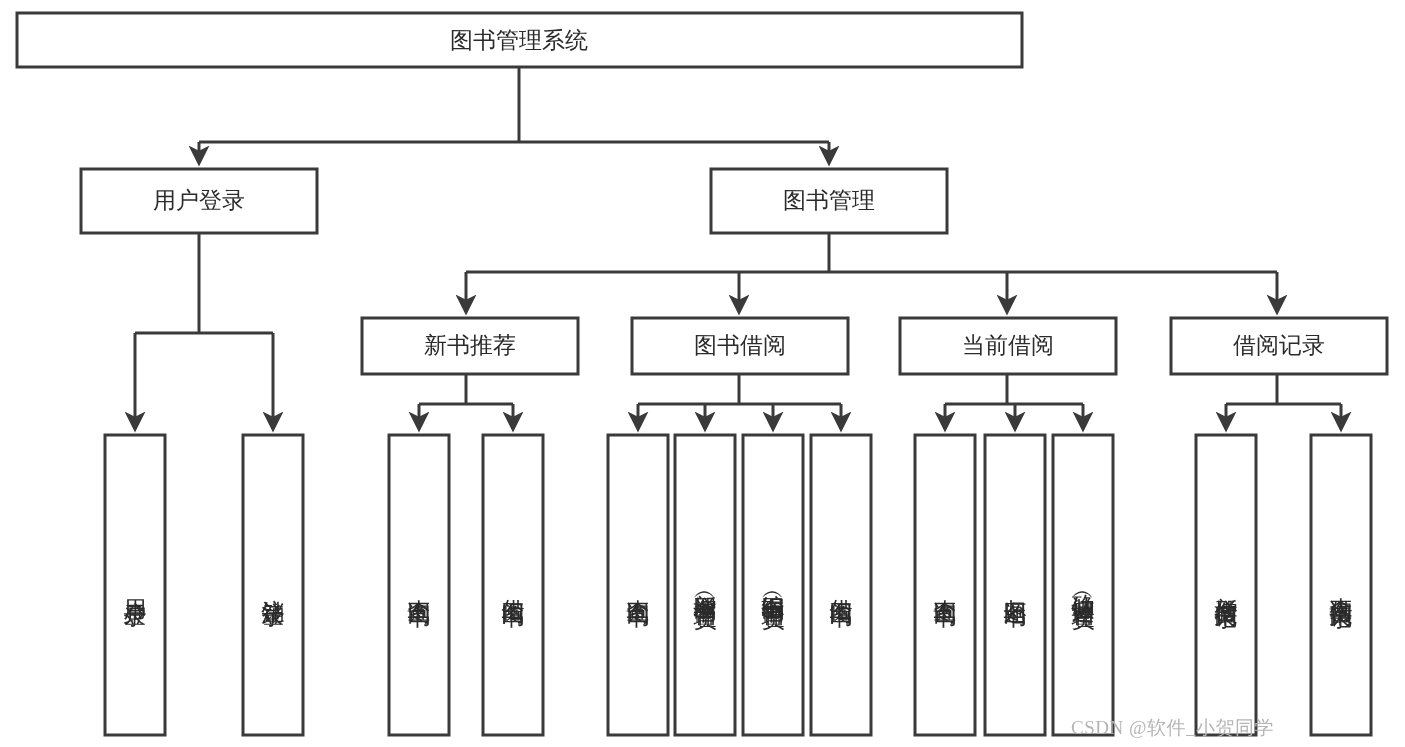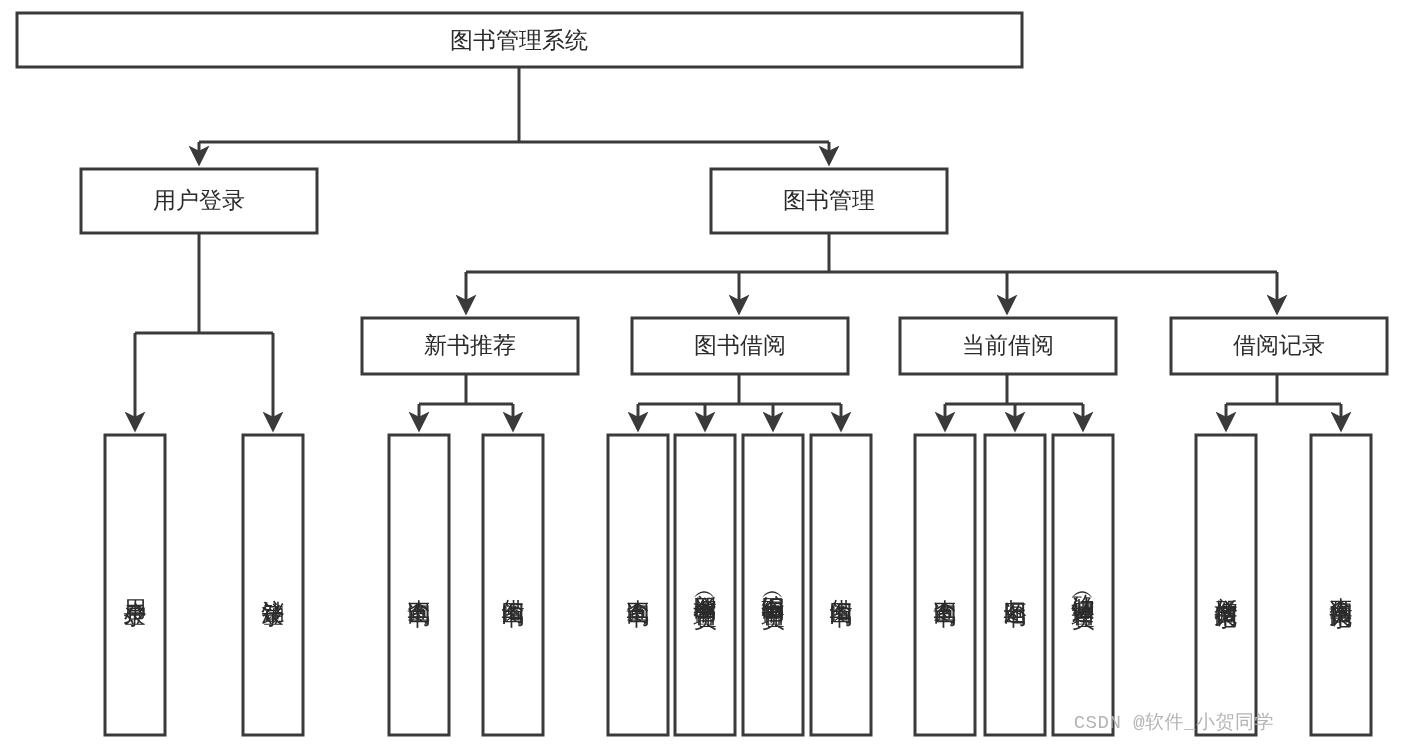--- a/index.html
+++ b/index.html
@@ -66,22 +66,22 @@
   .leaf-label-wrap {
     position: absolute;
     display: flex;
     align-items: center;
     justify-content: center;
     pointer-events: none;
   }
   .watermark {
     position: absolute;
     right: 10px;
-    bottom: 12px;
-    font-family: Liberation Mono, monospace;
+    bottom: 6px;
+    font-family: Liberation Serif, serif;
     font-size: 19px;
     color: #b5b5b5;
     letter-spacing: 0.5px;
     white-space: nowrap;
   }
 </style>
 </head>
 <body>
 
 <div id="diagram-root">

